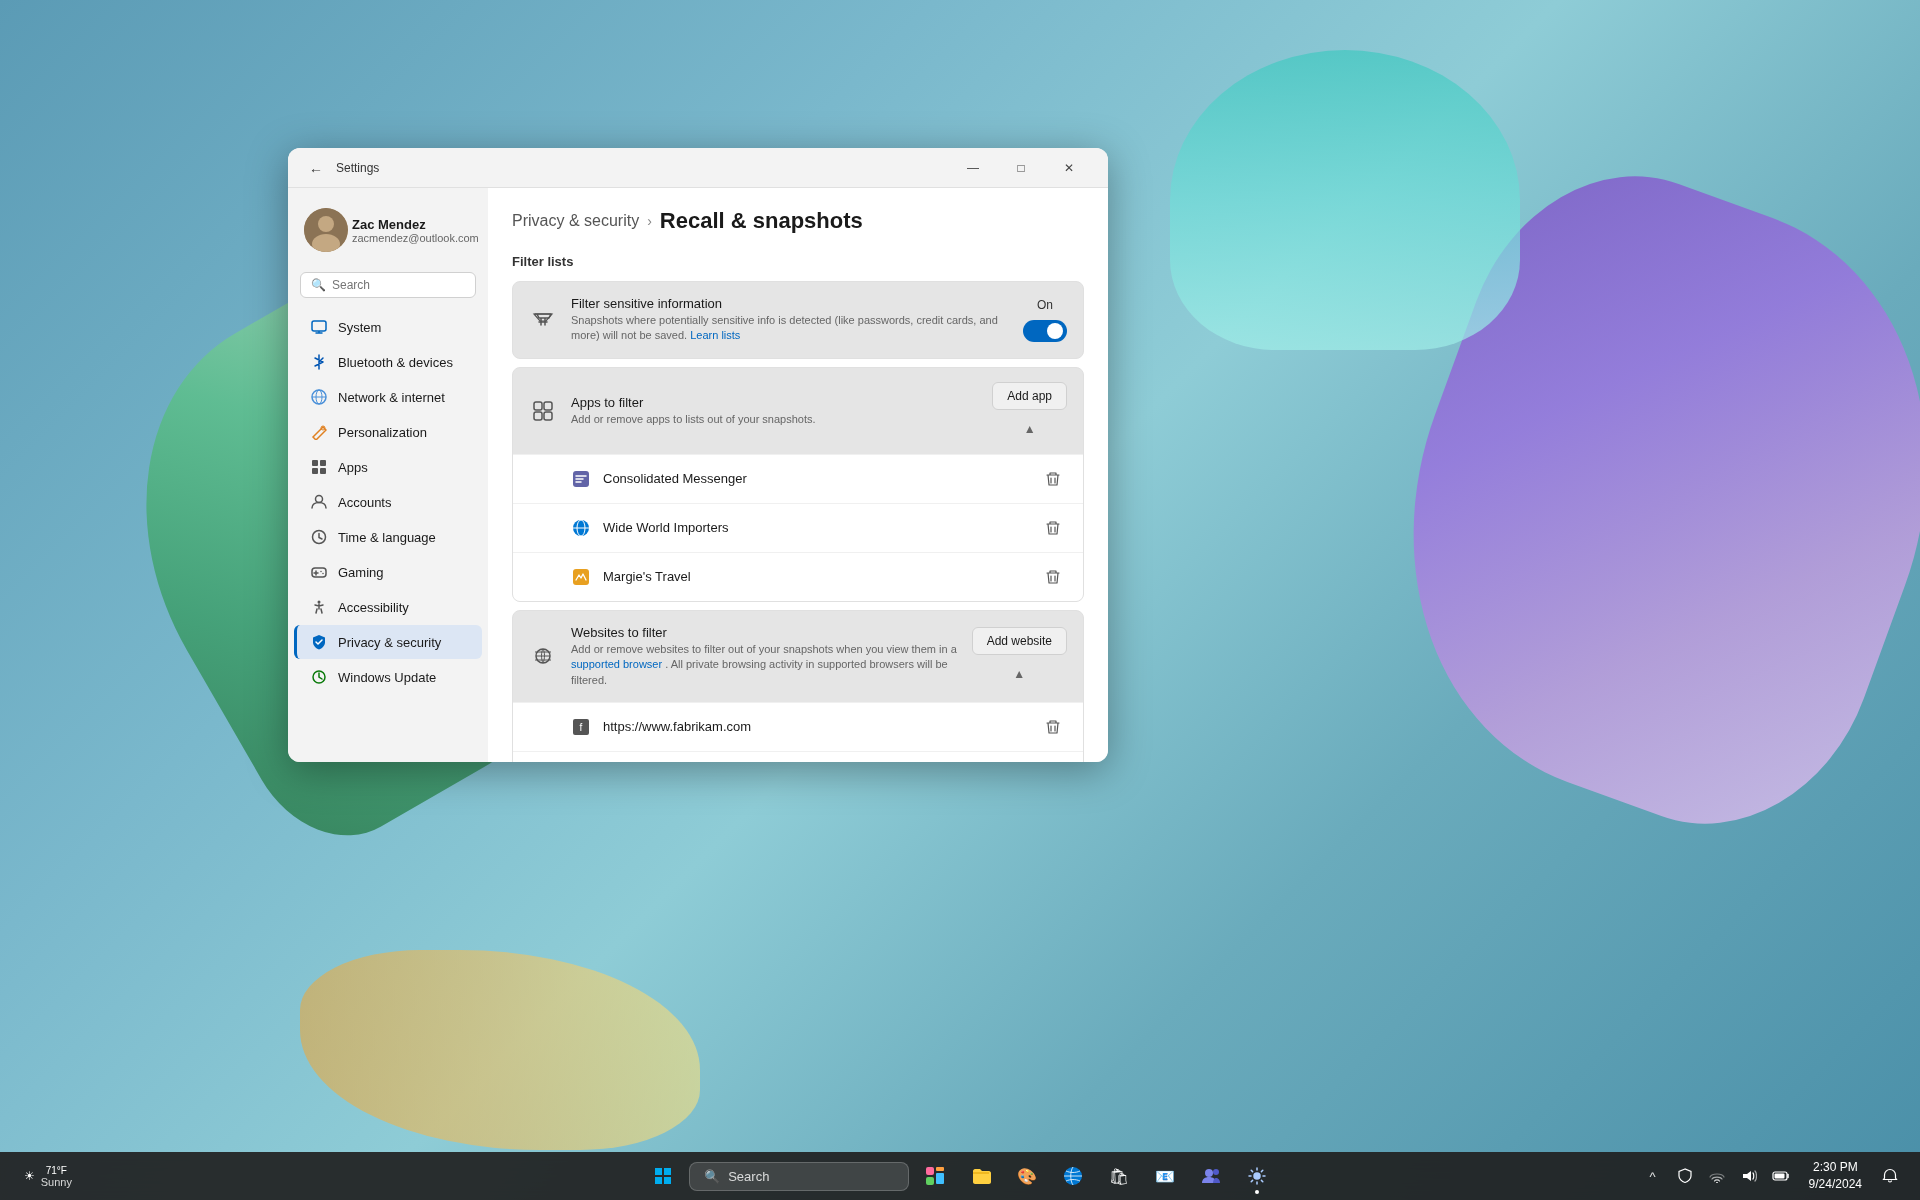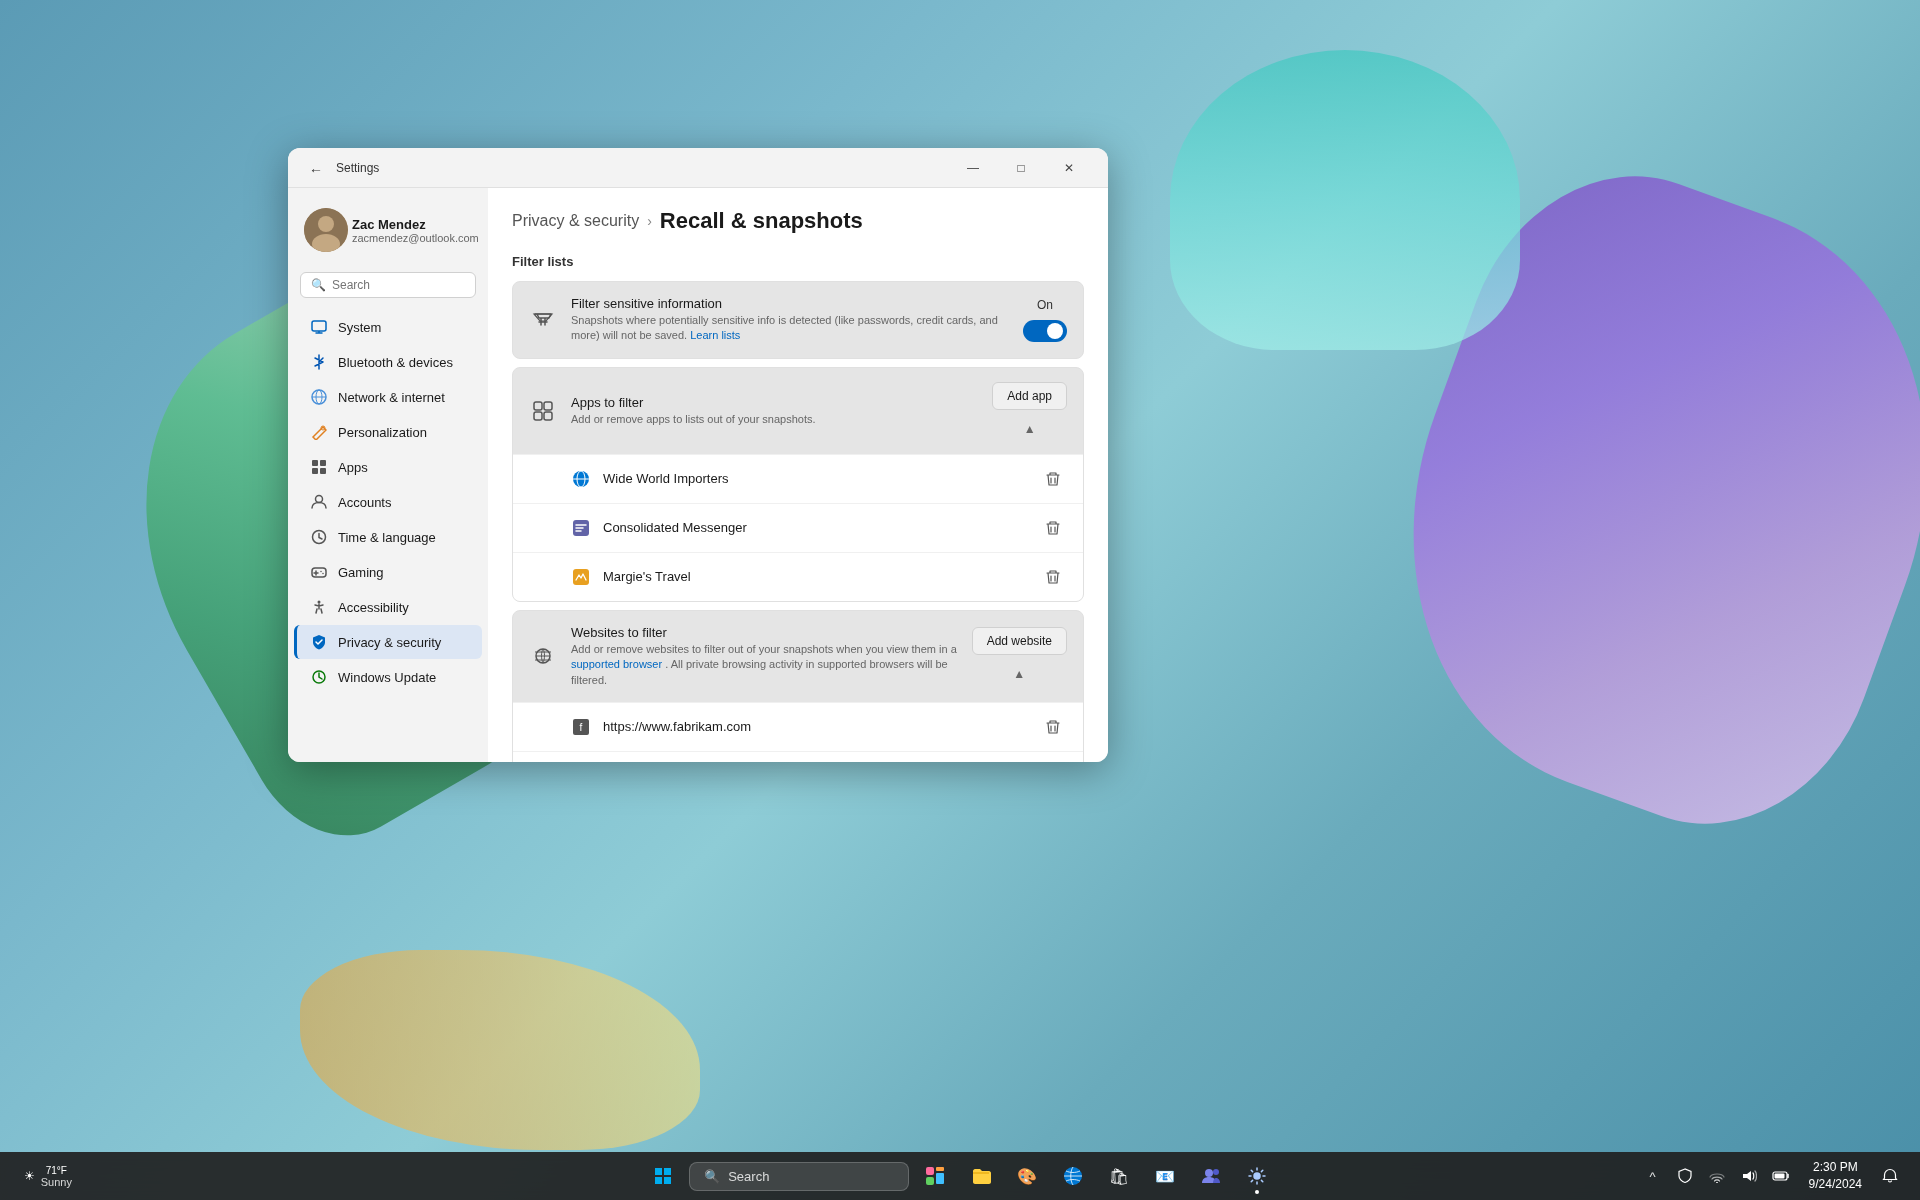--- a/index.html
+++ b/index.html
@@ -690,41 +690,41 @@
           </div>
           <div class="card-action">
             <button class="btn">Add app</button>
             <span class="chevron">▲</span>
           </div>
         </div>
 
         <div class="list-item">
           <div class="list-item-icon">
             <svg width="18" height="18" viewBox="0 0 18 18" fill="none">
-              <circle cx="9" cy="9" r="8" fill="#0078d4"></circle>
-              <ellipse cx="9" cy="9" rx="4" ry="8" stroke="white" stroke-width="1"></ellipse>
-              <line x1="1" y1="9" x2="17" y2="9" stroke="white" stroke-width="1"></line>
-            </svg>
-          </div>
-          <span class="list-item-name">Wide World Importers</span>
+              <rect x="1" y="1" width="16" height="16" rx="3" fill="#6264a7"></rect>
+              <path d="M4 6h10M4 9h7M4 12h5" stroke="white" stroke-width="1.5" stroke-linecap="round"></path>
+            </svg>
+          </div>
+          <span class="list-item-name">Consolidated Messenger</span>
           <div class="delete-btn">
             <svg width="16" height="16" viewBox="0 0 16 16" fill="none">
                 <path d="M2 4h12M5 4V2h6v2M6 7v5M10 7v5M3 4l1 10h8l1-10" stroke="#555" stroke-width="1.2" stroke-linecap="round" stroke-linejoin="round"></path>
               </svg>
           </div>
         </div>
 
         <div class="list-item">
           <div class="list-item-icon">
             <svg width="18" height="18" viewBox="0 0 18 18" fill="none">
-              <rect x="1" y="1" width="16" height="16" rx="3" fill="#6264a7"></rect>
-              <path d="M4 6h10M4 9h7M4 12h5" stroke="white" stroke-width="1.5" stroke-linecap="round"></path>
-            </svg>
-          </div>
-          <span class="list-item-name">Consolidated Messenger</span>
+              <circle cx="9" cy="9" r="8" fill="#0078d4"></circle>
+              <ellipse cx="9" cy="9" rx="4" ry="8" stroke="white" stroke-width="1"></ellipse>
+              <line x1="1" y1="9" x2="17" y2="9" stroke="white" stroke-width="1"></line>
+            </svg>
+          </div>
+          <span class="list-item-name">Wide World Importers</span>
           <div class="delete-btn">
             <svg width="16" height="16" viewBox="0 0 16 16" fill="none">
                 <path d="M2 4h12M5 4V2h6v2M6 7v5M10 7v5M3 4l1 10h8l1-10" stroke="#555" stroke-width="1.2" stroke-linecap="round" stroke-linejoin="round"></path>
               </svg>
           </div>
         </div>
 
         <div class="list-item">
           <div class="list-item-icon">
             <svg width="18" height="18" viewBox="0 0 18 18" fill="none">

